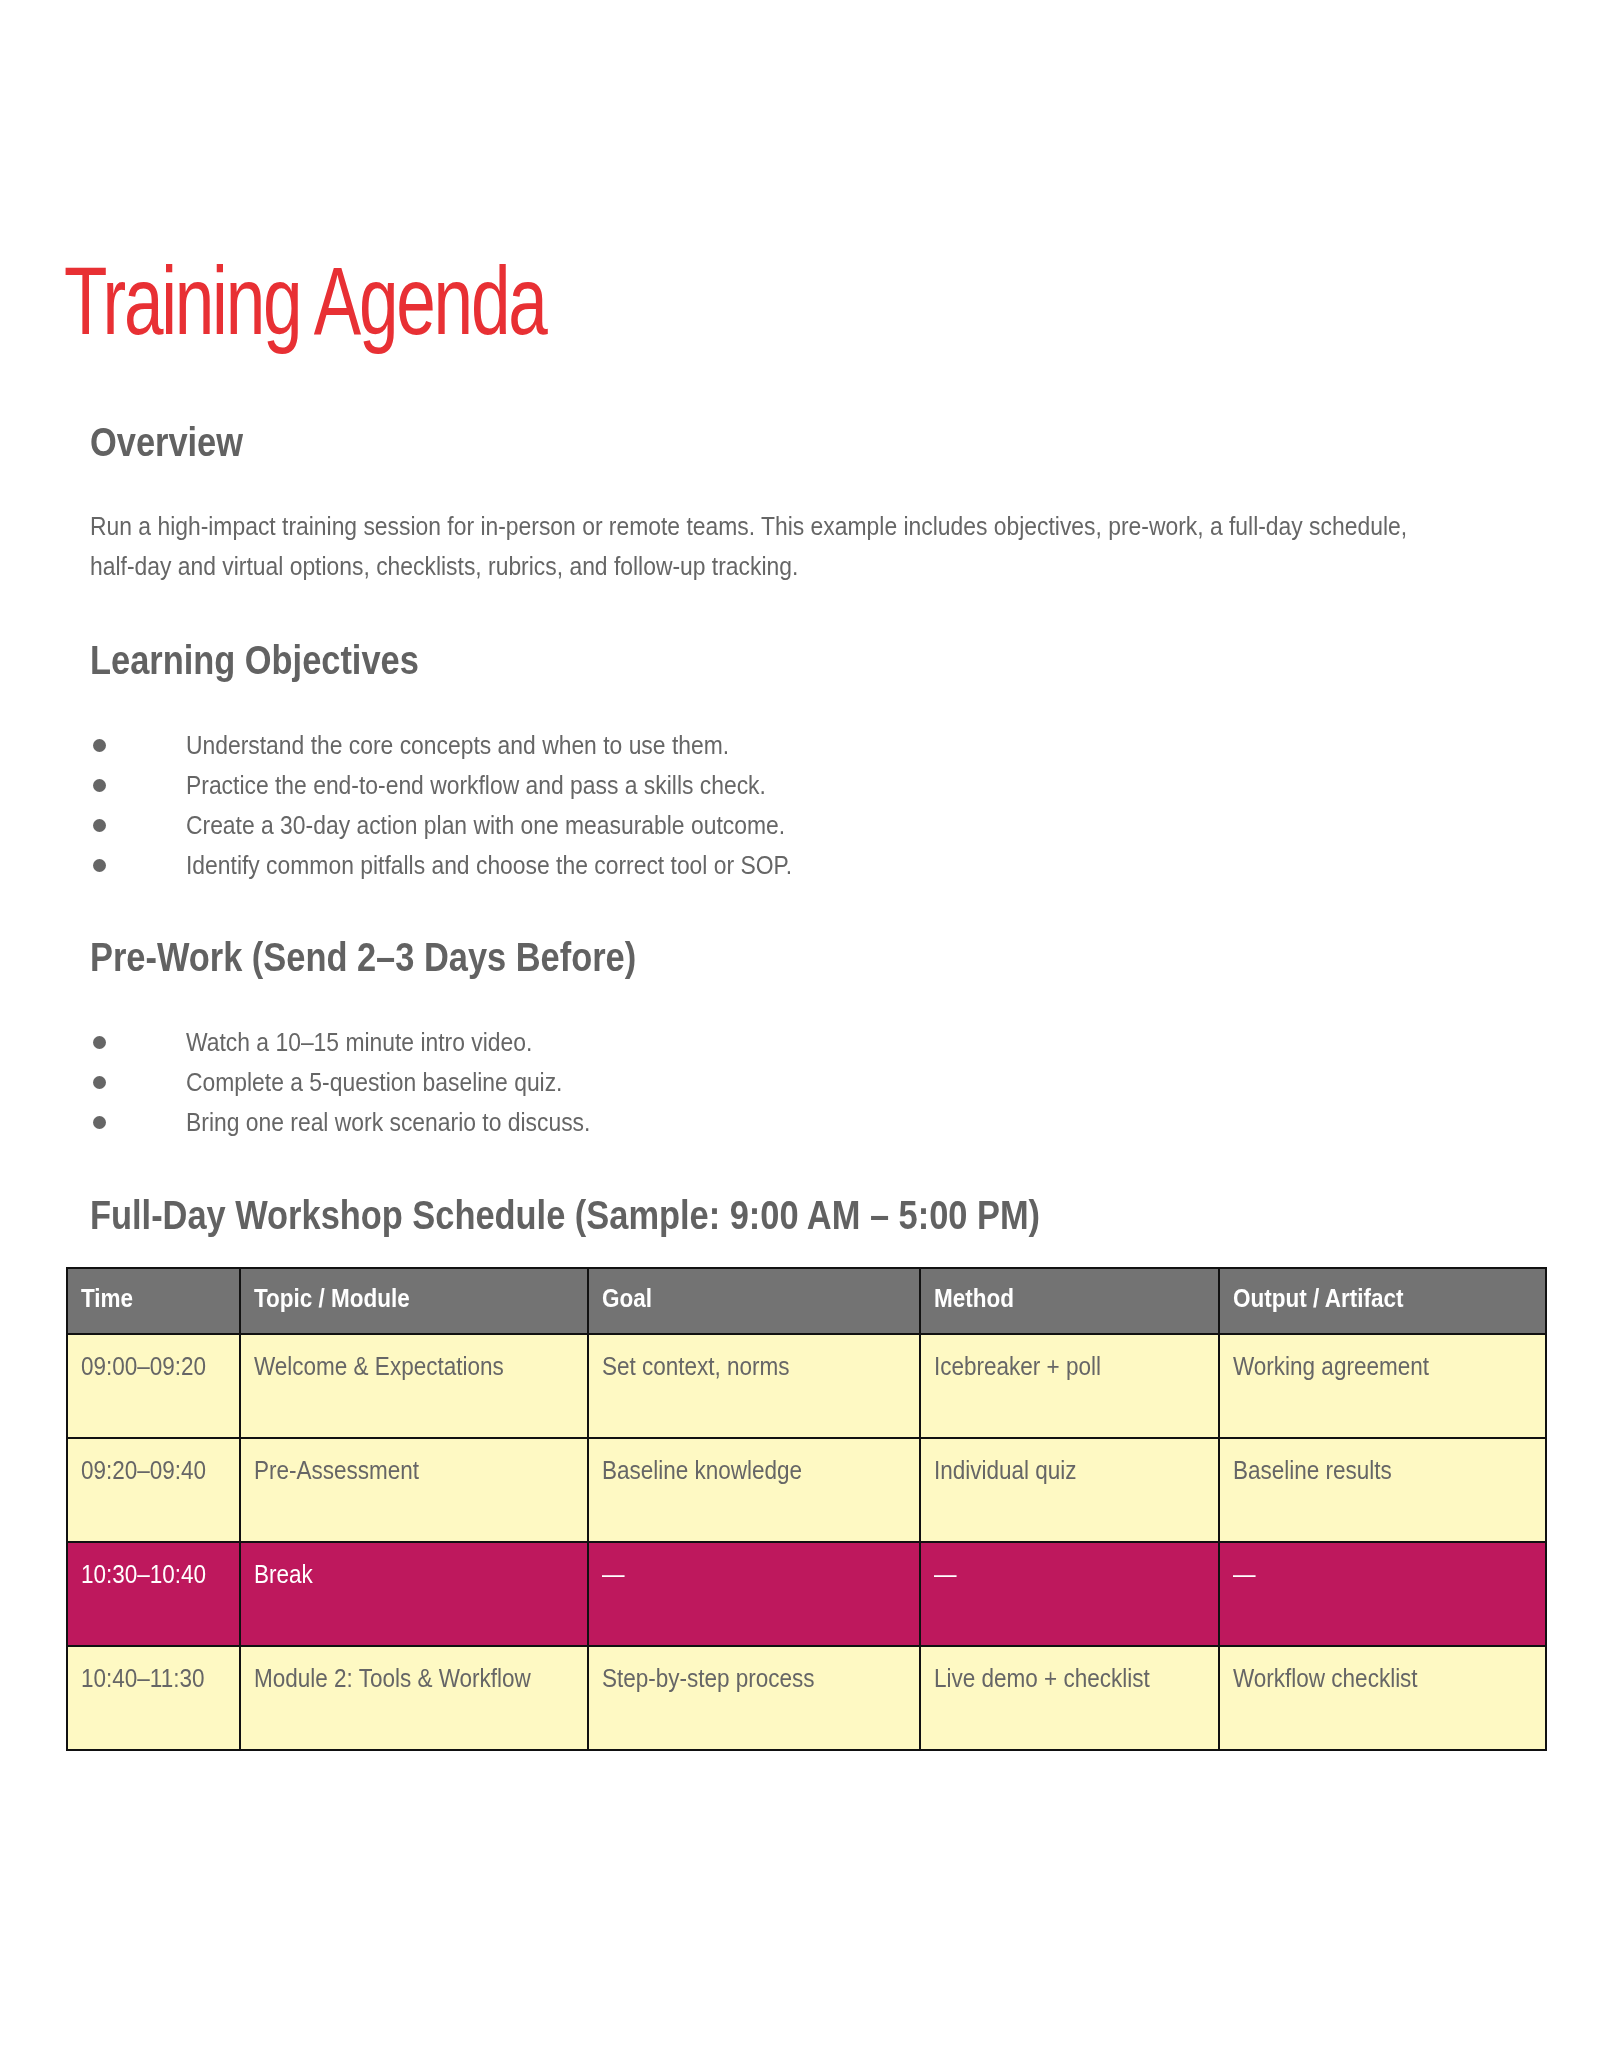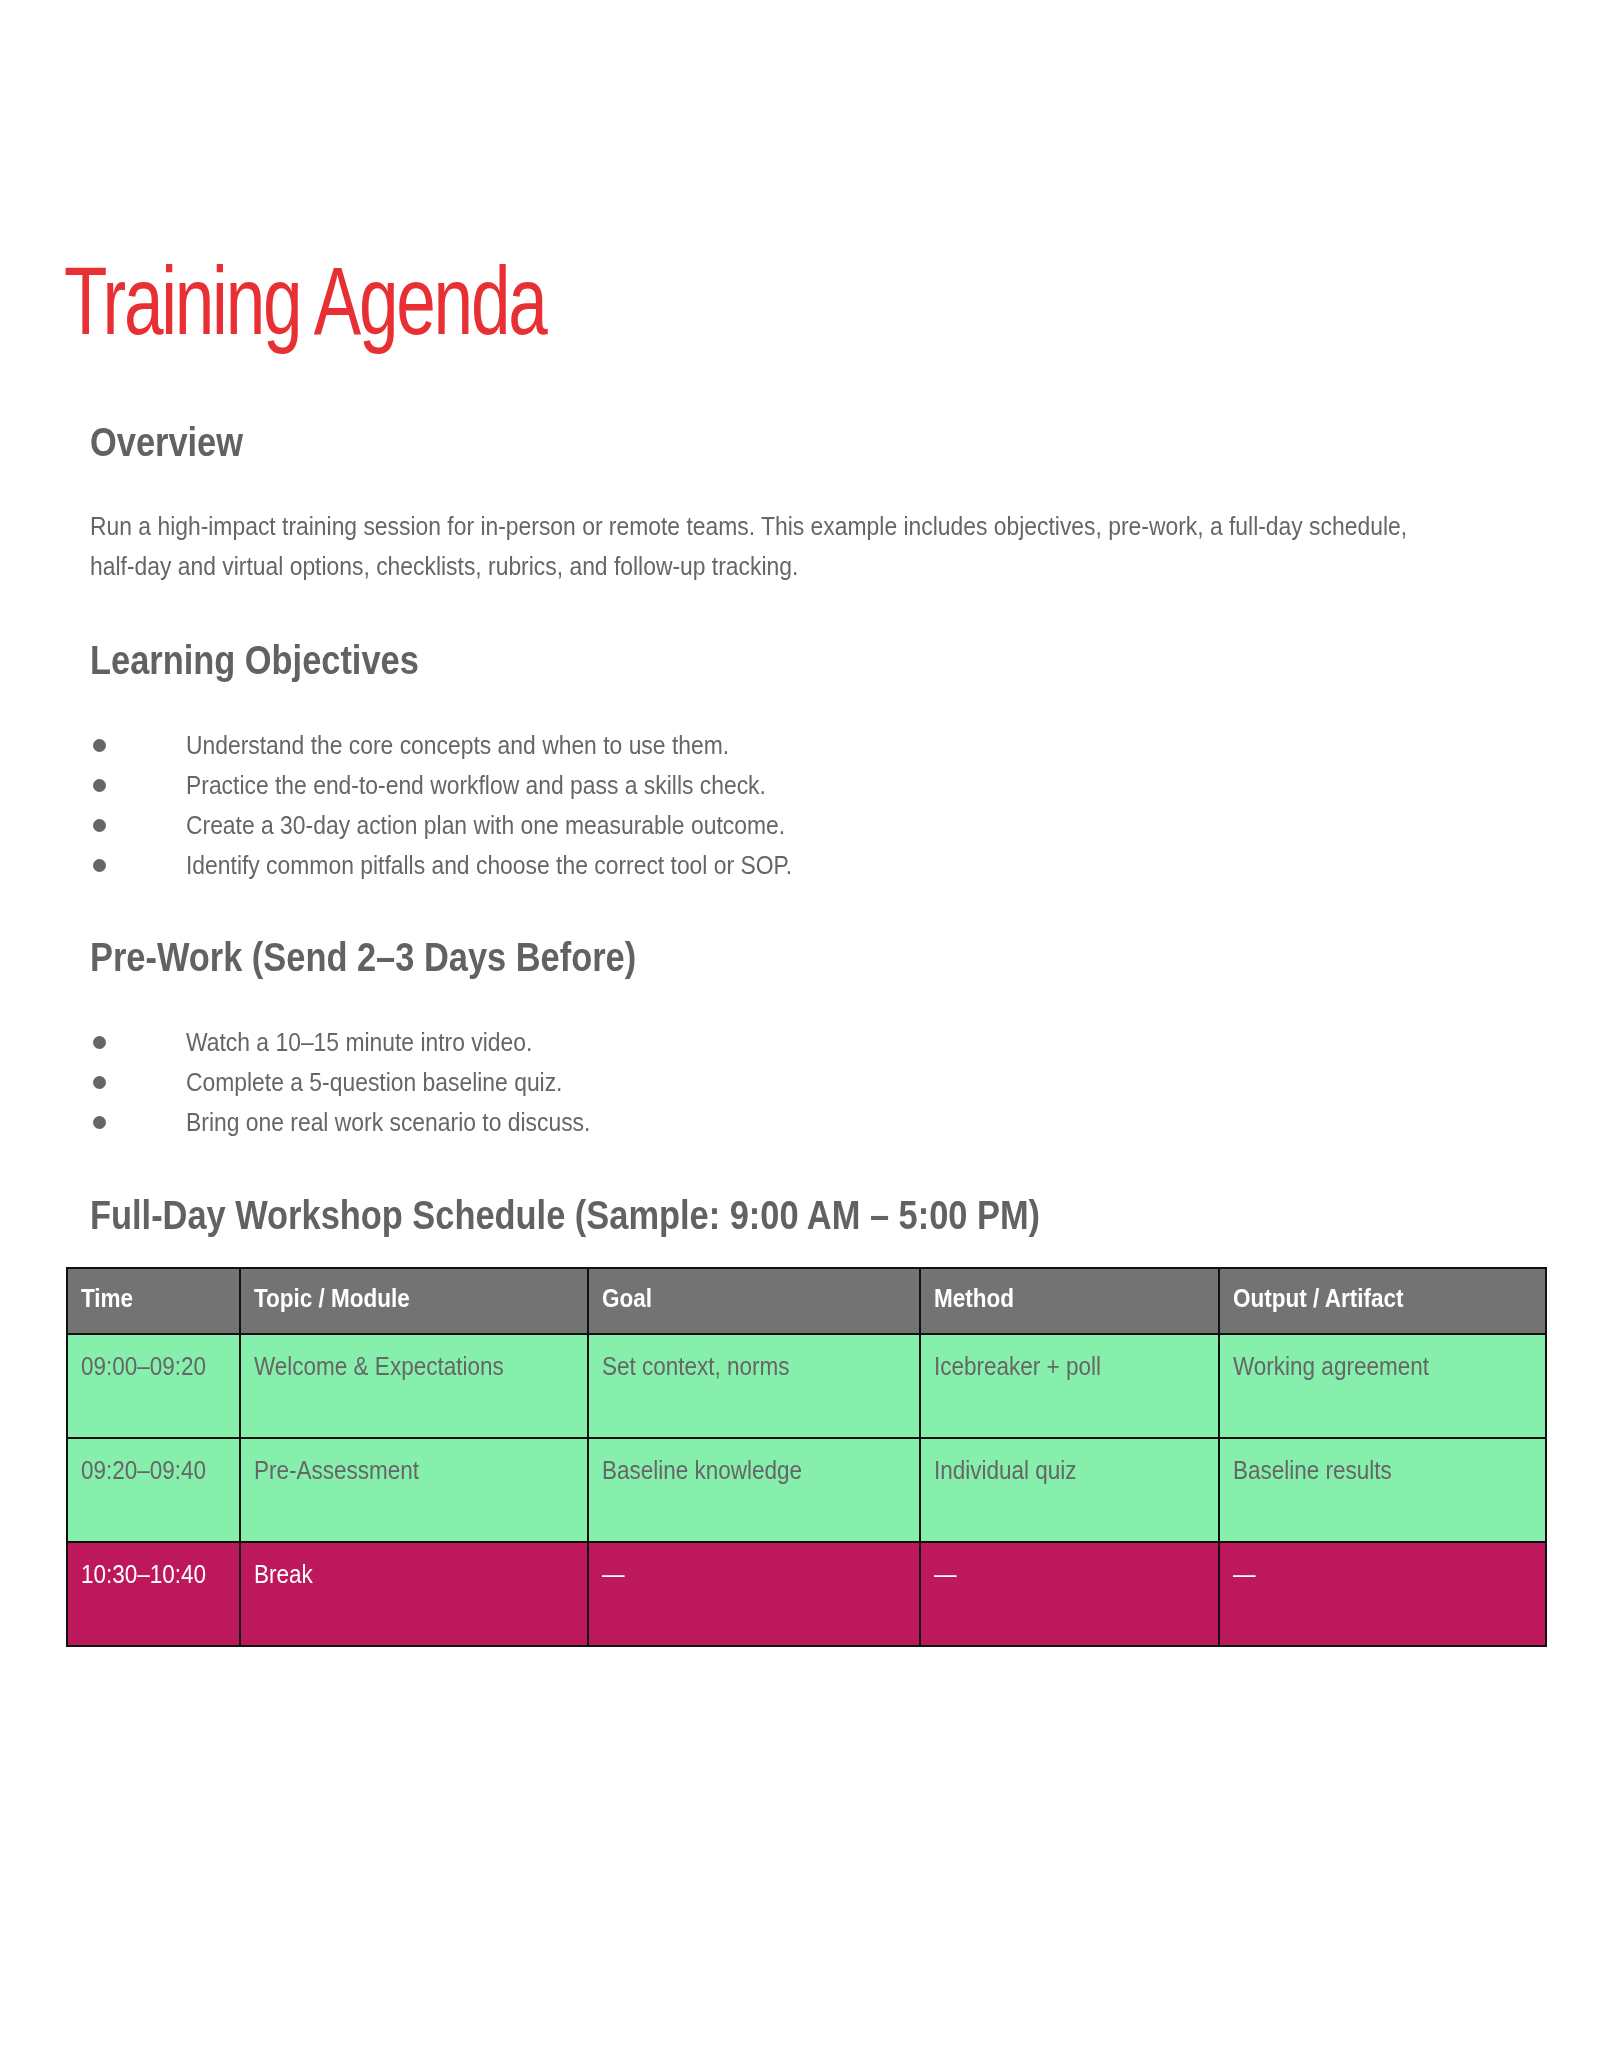--- a/index.html
+++ b/index.html
@@ -107,21 +107,21 @@
     .schedule-table th {
       background: #737373;
       color: #ffffff;
       font-weight: 700;
       height: 52px;
       padding-top: 12px;
     }
     .schedule-table td {
       height: 88px;
       color: #666666;
-      background: #86efac;
+      background: #fef9c3;
     }
     .schedule-table tr.break-row td {
       background: #be185d;
       color: #ffffff;
     }
     .cell-text {
       display: inline-block;
       transform: scaleX(0.9);
       transform-origin: left top;
       width: 111%;
@@ -210,14 +210,21 @@
       <td><span class="cell-text">Individual quiz</span></td>
       <td><span class="cell-text">Baseline results</span></td>
     </tr>
     <tr class="break-row">
       <td><span class="cell-text">10:30–10:40</span></td>
       <td><span class="cell-text">Break</span></td>
       <td><span class="cell-text">—</span></td>
       <td><span class="cell-text">—</span></td>
       <td><span class="cell-text">—</span></td>
     </tr>
+    <tr>
+      <td><span class="cell-text">10:40–11:30</span></td>
+      <td><span class="cell-text">Module 2: Tools &amp; Workflow</span></td>
+      <td><span class="cell-text">Step-by-step process</span></td>
+      <td><span class="cell-text">Live demo + checklist</span></td>
+      <td><span class="cell-text">Workflow checklist</span></td>
+    </tr>
   </tbody>
 </table>
 
 </body></html>

